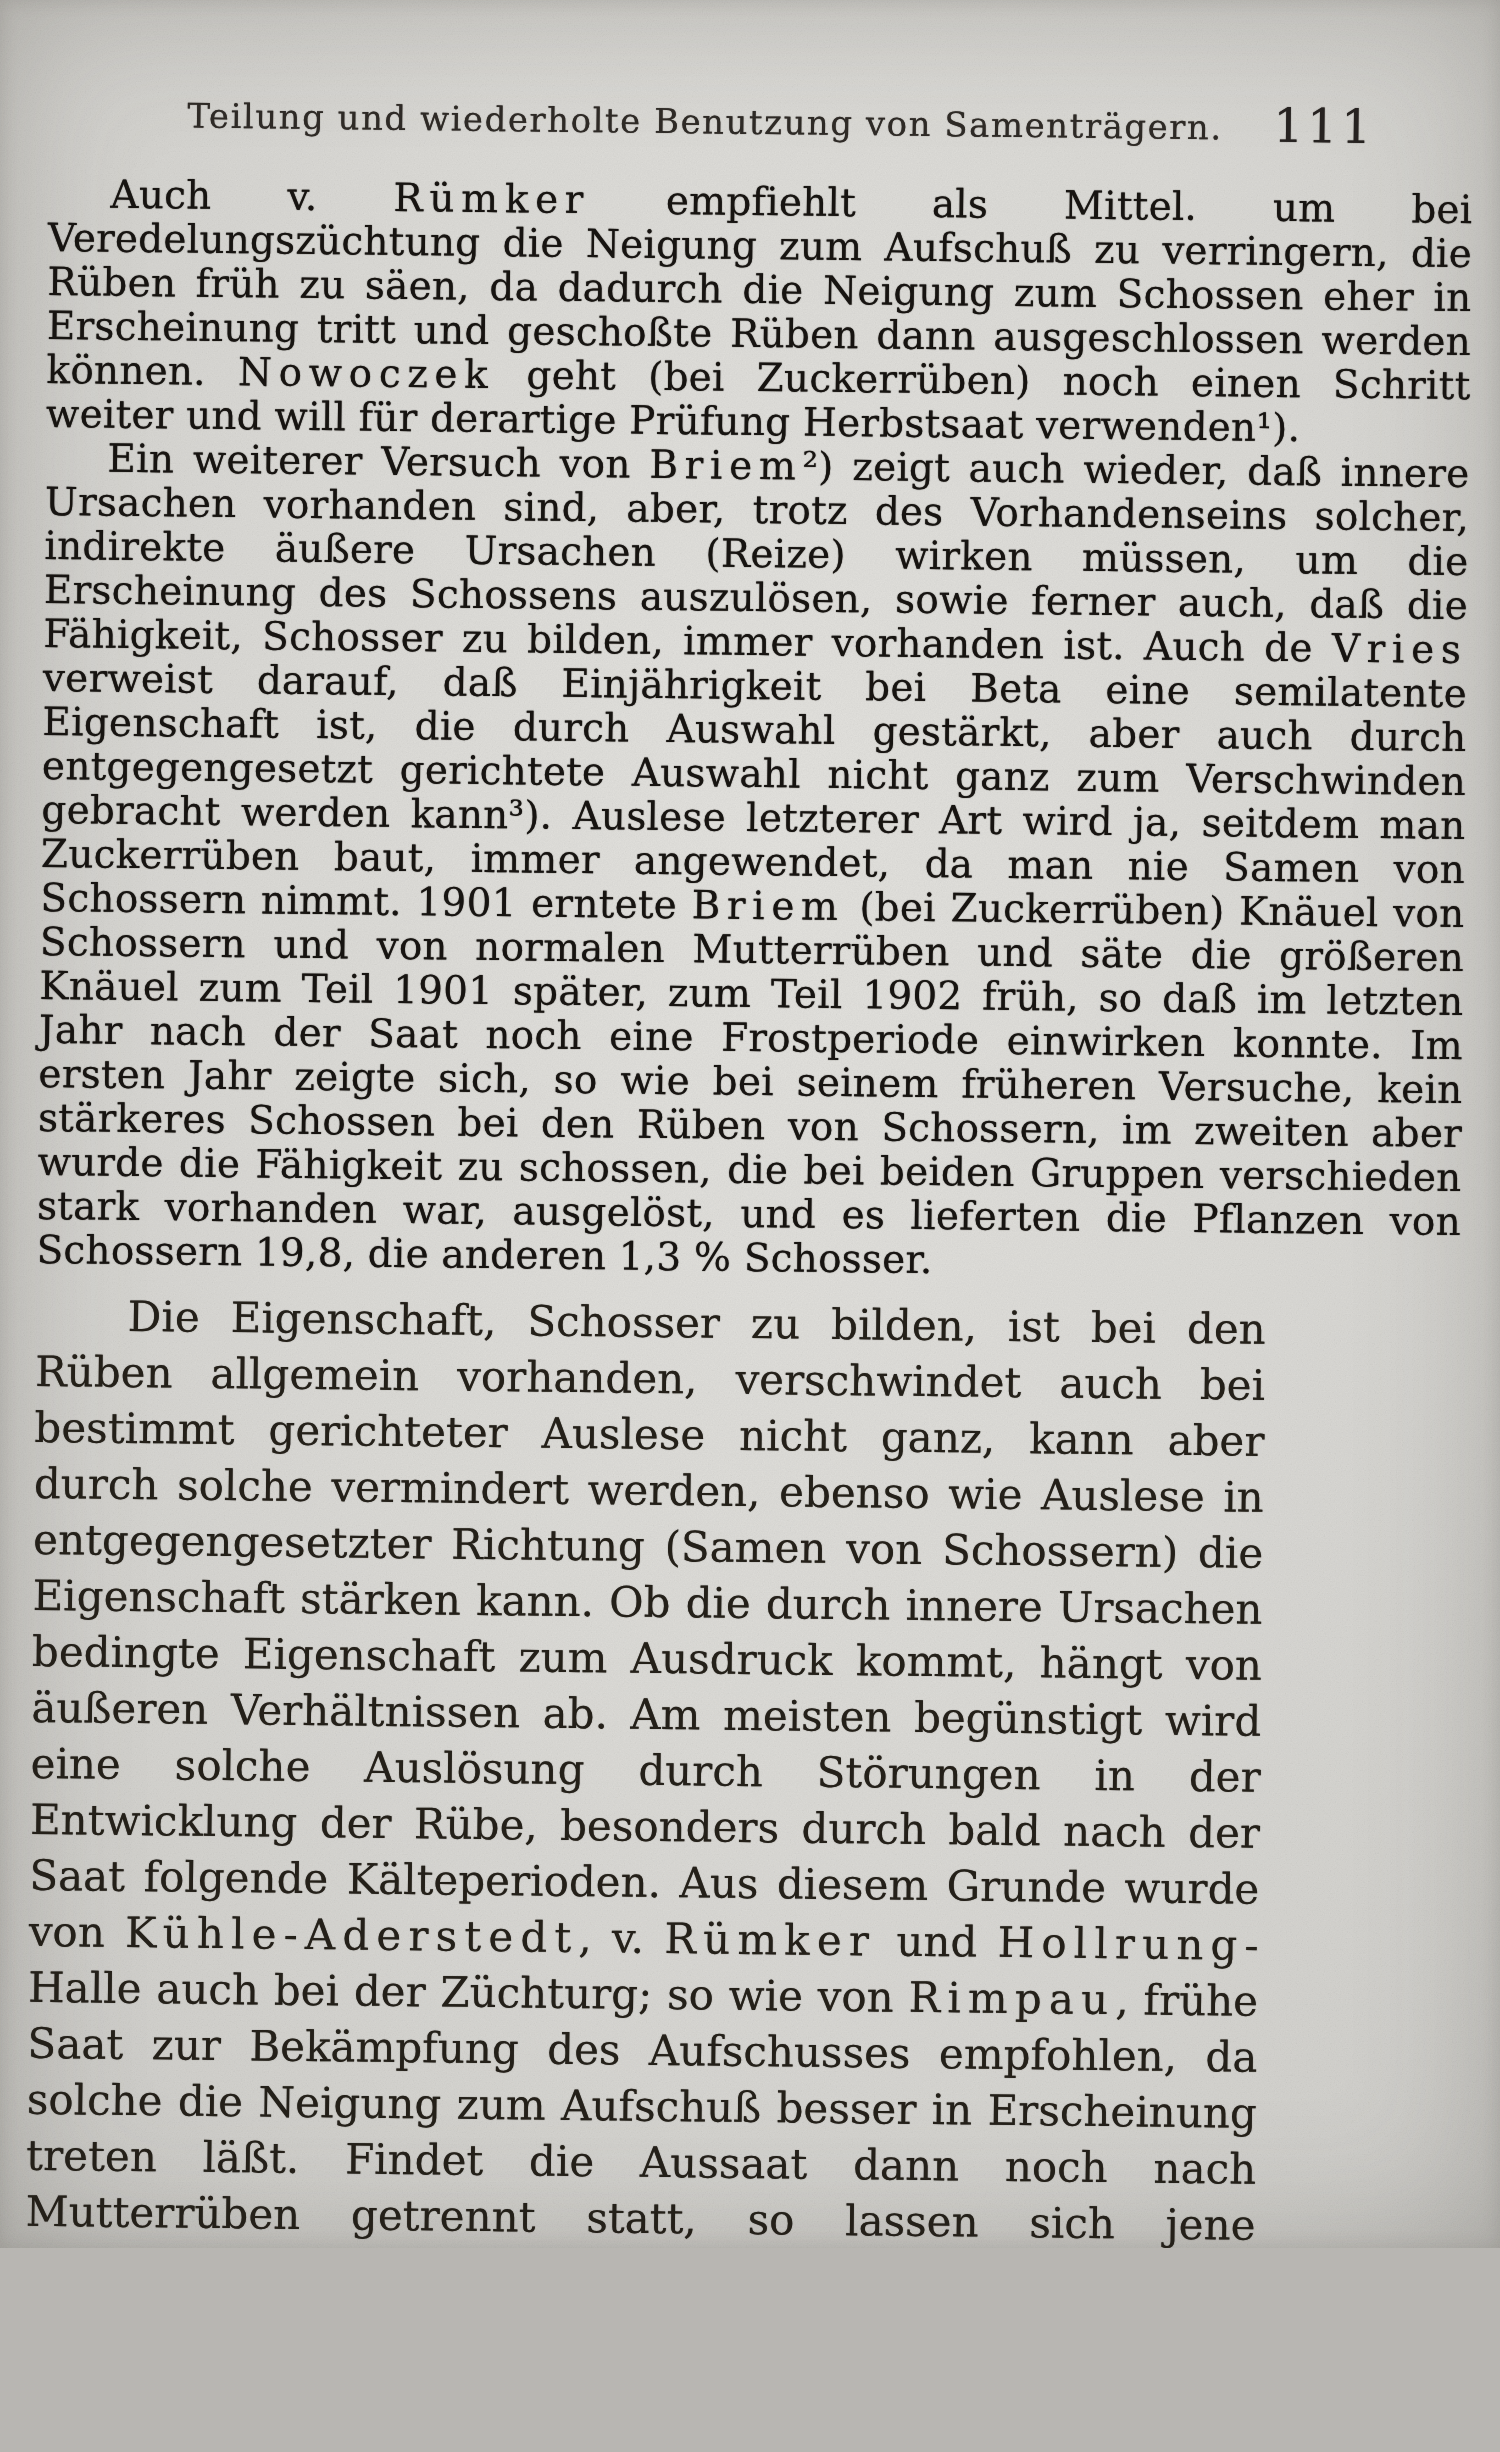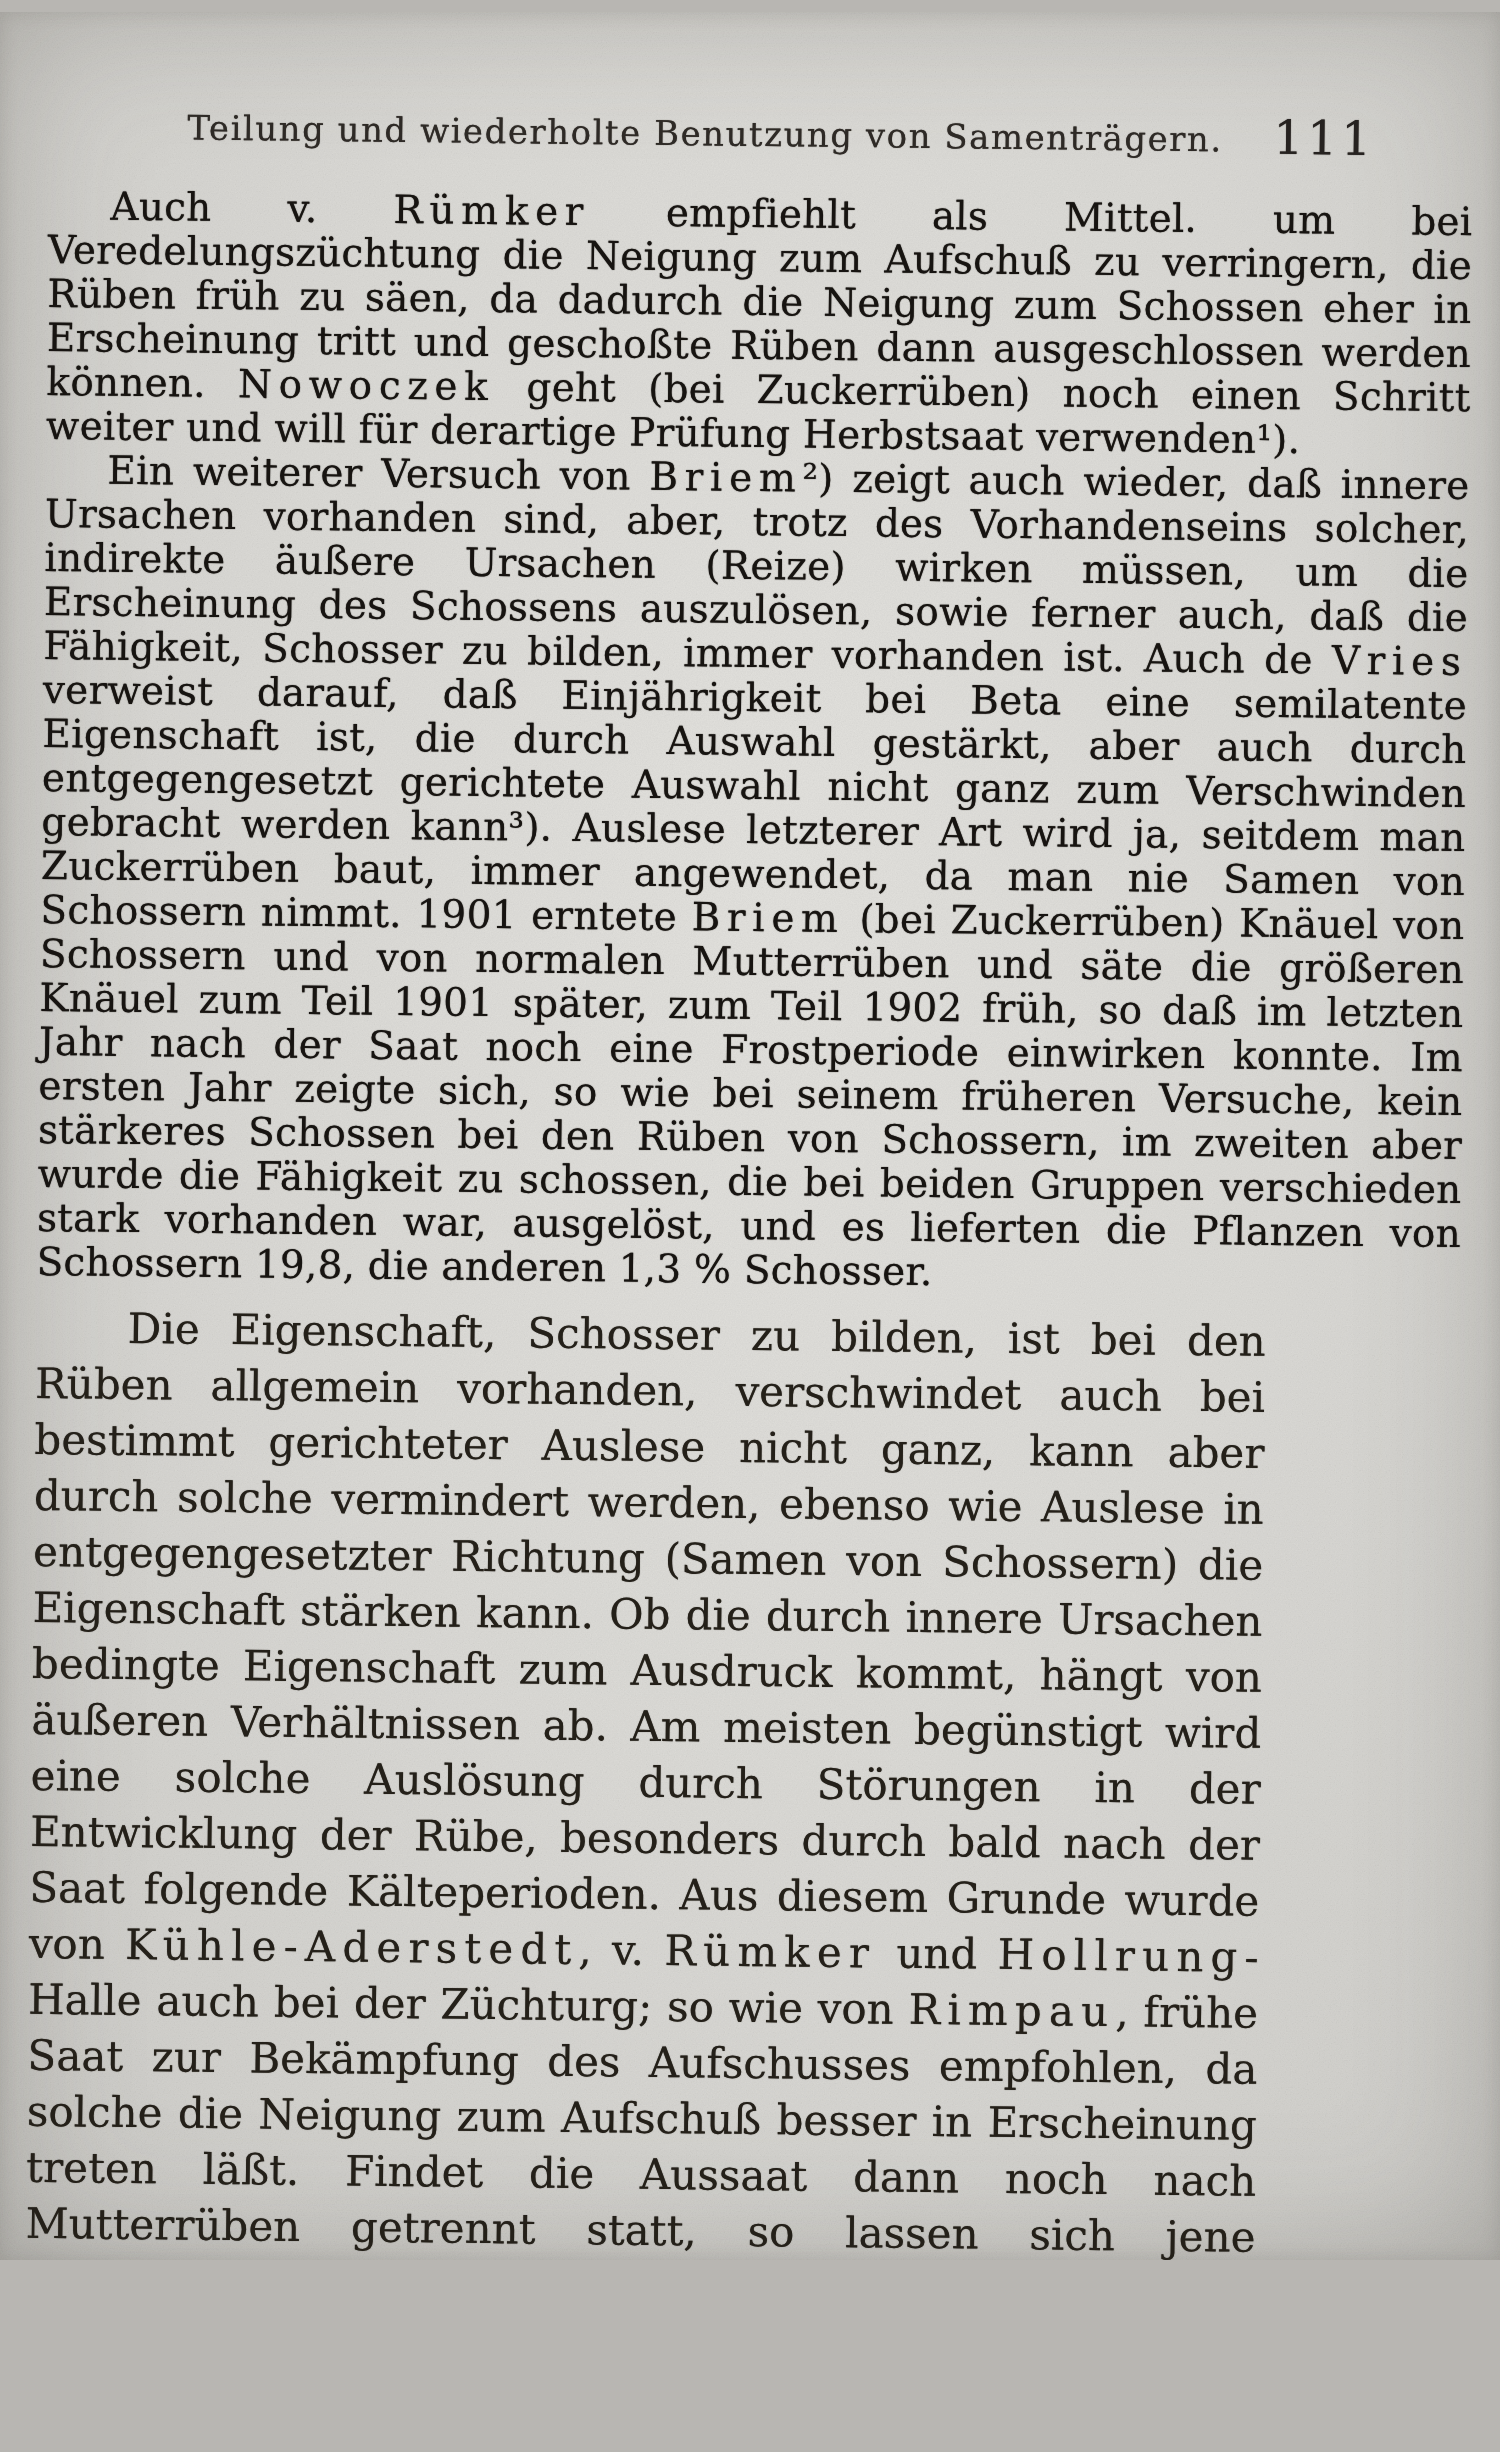--- a/index.html
+++ b/index.html
@@ -1,19 +1,19 @@
 <!DOCTYPE html>
 <html lang="de"><head>
 <meta charset="utf-8">
 <style>
   html,body{margin:0;padding:0;background:#b8b6b2;}
   .page{
     position:relative;
     width:1500px;height:2248px;
-    margin:12px auto;
+    margin:0 auto;
     overflow:hidden;
     background:
       radial-gradient(ellipse at 52% 38%, #e3e2de 0%, #dbdad6 48%, #d2d1cd 82%, #c9c8c4 100%);
     box-shadow: inset 0 0 140px rgba(88,85,80,0.30), inset 0 0 18px rgba(88,85,80,0.18);
     font-family:"DejaVu Serif","Liberation Serif",serif;
     color:#221f1c;
   }
   .grain{position:absolute;inset:0;width:100%;height:100%;mix-blend-mode:multiply;pointer-events:none;}
   .sheet{position:absolute;inset:0;transform:rotate(0.65deg);transform-origin:50% 50%;}
 

